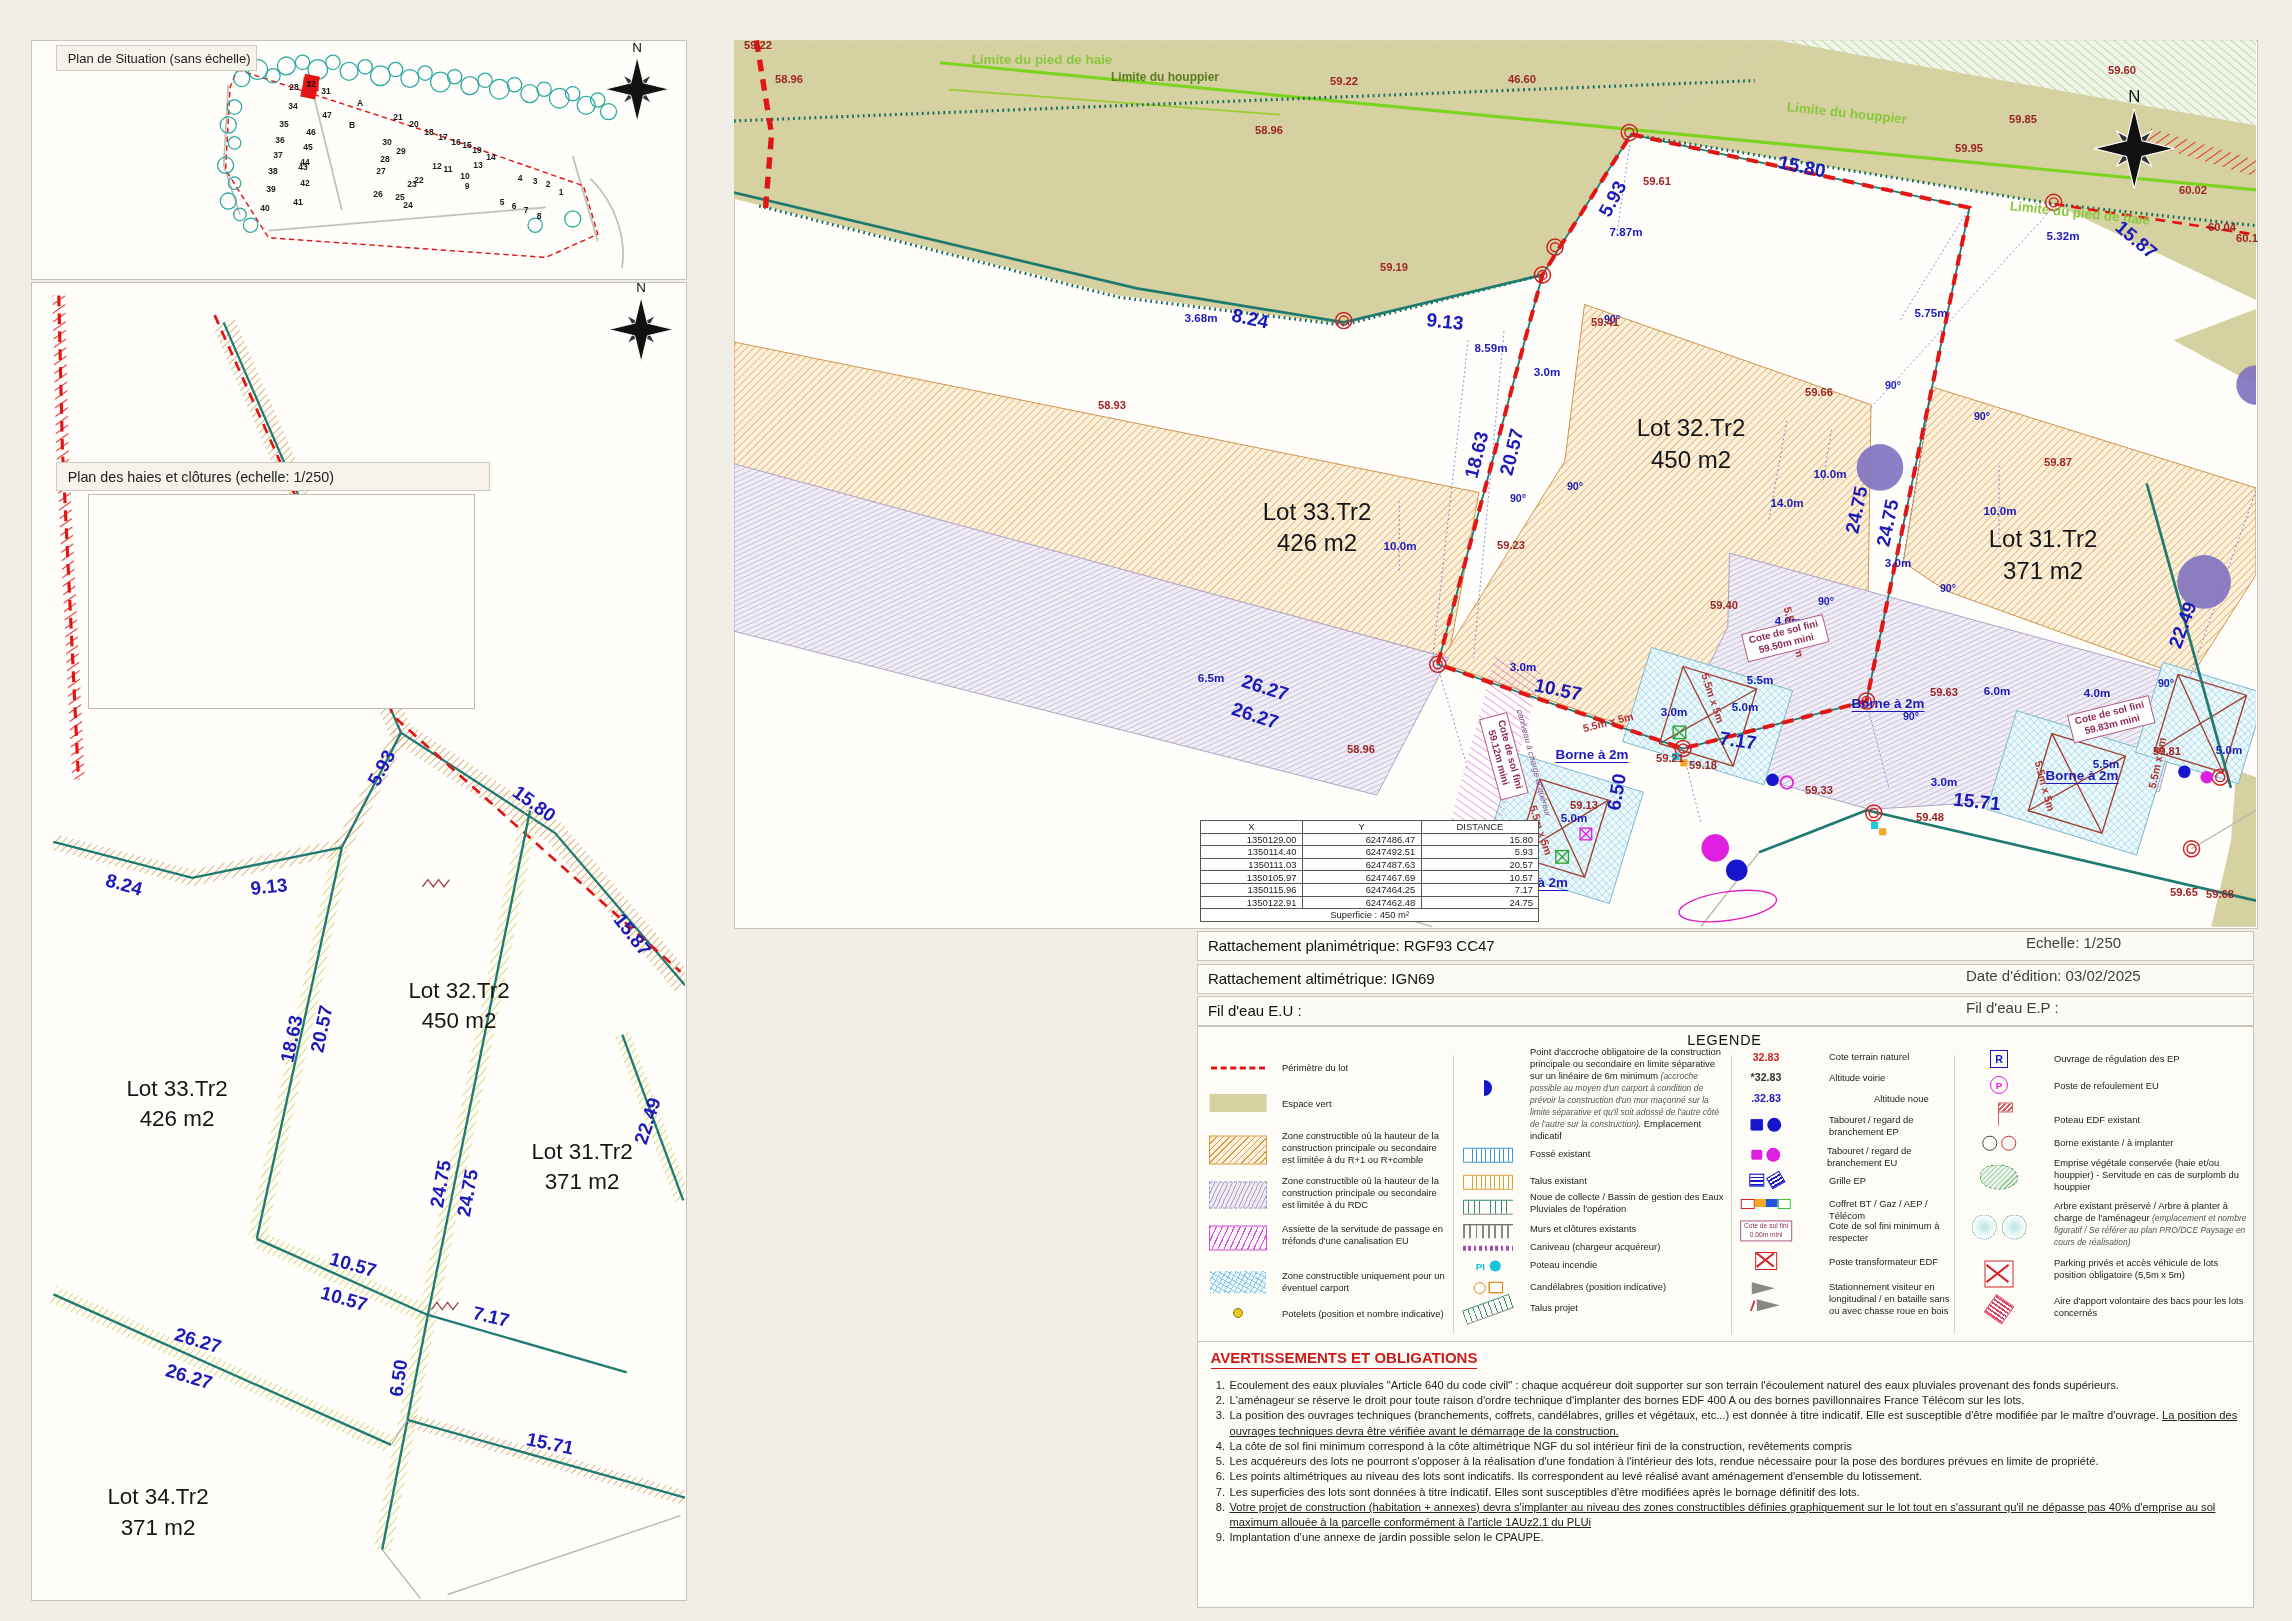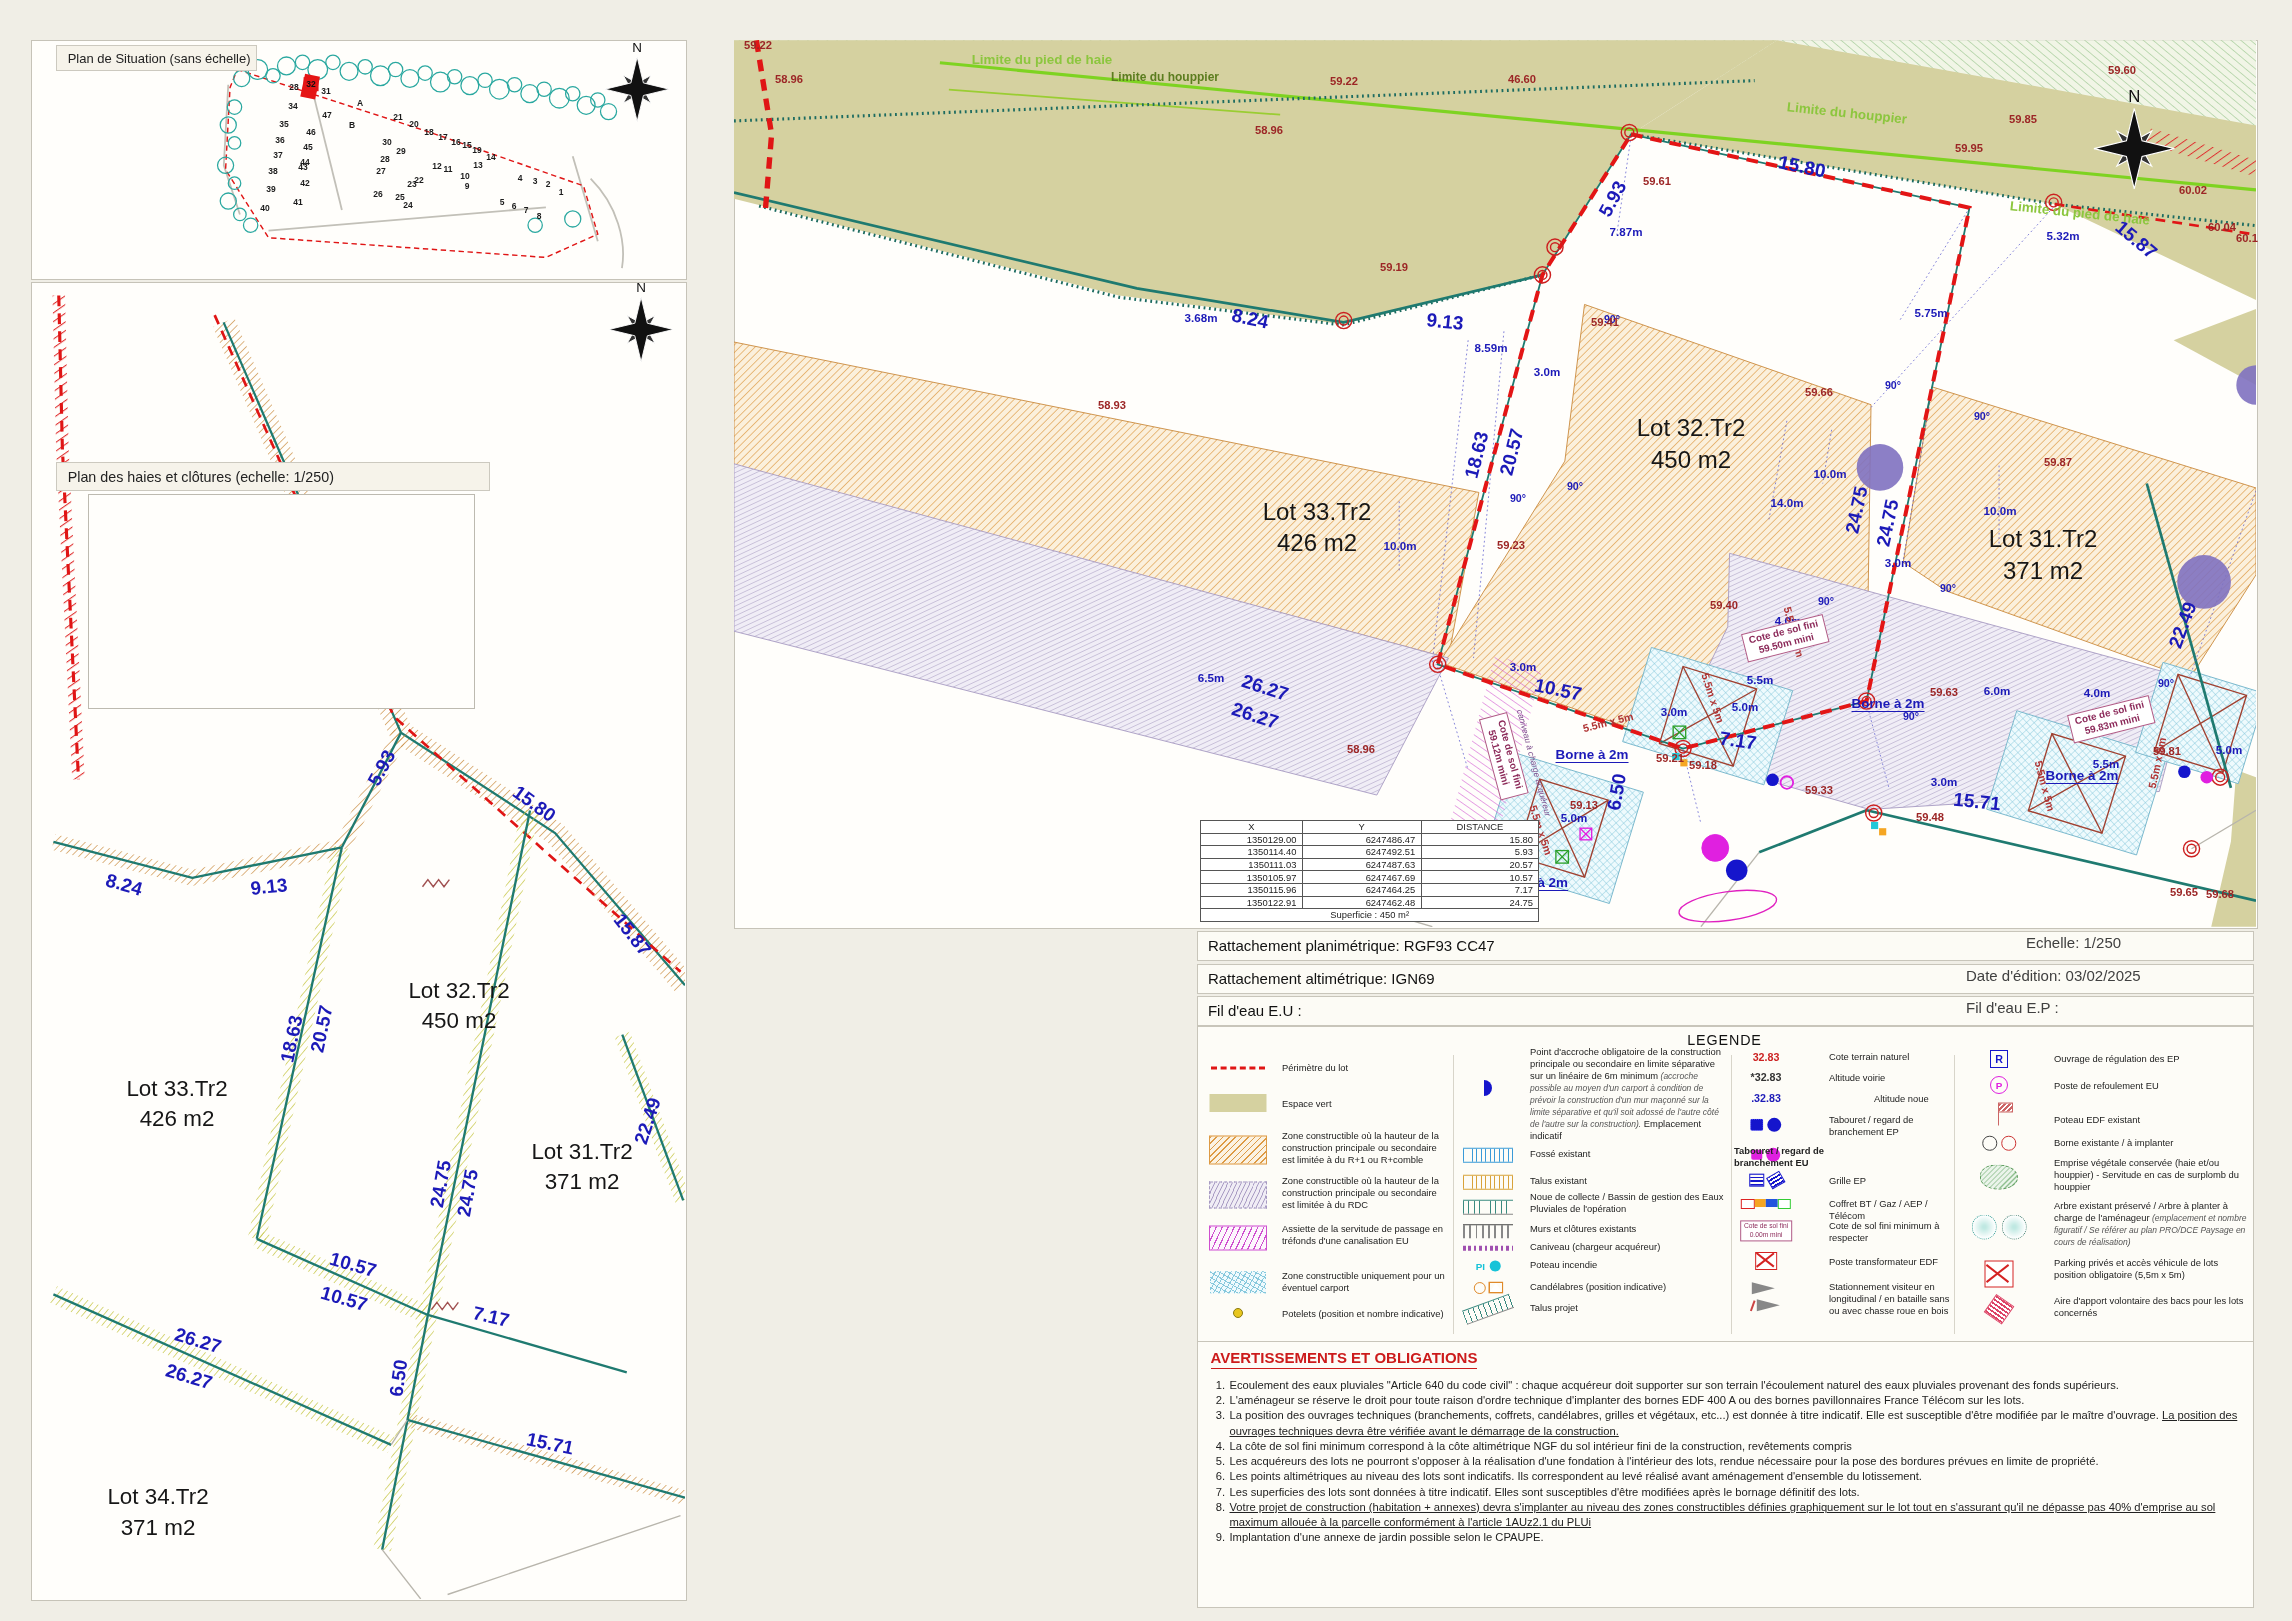--- a/index.html
+++ b/index.html
@@ -792,21 +792,21 @@
       <div class="leg-tx" style="left: 1874px; top: 1093px; width: 121px;">Altitude noue</div>
       <div class="leg-ic" style="left: 1766px; top: 1125px;">
         <div class="d-blue sq"></div>
         <div class="d-blue" style="width:14.3px;height:14.3px;"></div>
       </div>
       <div class="leg-tx" style="left: 1829px; top: 1114px; width: 121px;">Tabouret / regard de branchement EP</div>
       <div class="leg-ic" style="left: 1766px; top: 1155px;">
         <div class="d-mag" style="border-radius:1.8px;"></div>
         <div class="d-mag" style="width:14.3px;height:14.3px;"></div>
       </div>
-      <div class="leg-tx" style="left: 1734px; top: 1145px; width: 121px; font-weight: bold;">Tabouret / regard de branchement EU</div>
+      <div class="leg-tx" style="left: 1827px; top: 1145px; width: 121px;">Tabouret / regard de branchement EU</div>
       <div class="leg-ic" style="left: 1766px; top: 1180px;">
         <div class="grille"></div>
         <div class="grille" style="transform:rotate(-30deg);"></div>
       </div>
       <div class="leg-tx" style="left: 1829px; top: 1175px; width: 121px;">Grille EP</div>
       <div class="leg-ic" style="left: 1766px; top: 1204px;">
         <div class="coffret">
           <i class="cbox-red"></i>
           <i class="cbox-or"></i>
           <i class="cbox-bl"></i>

